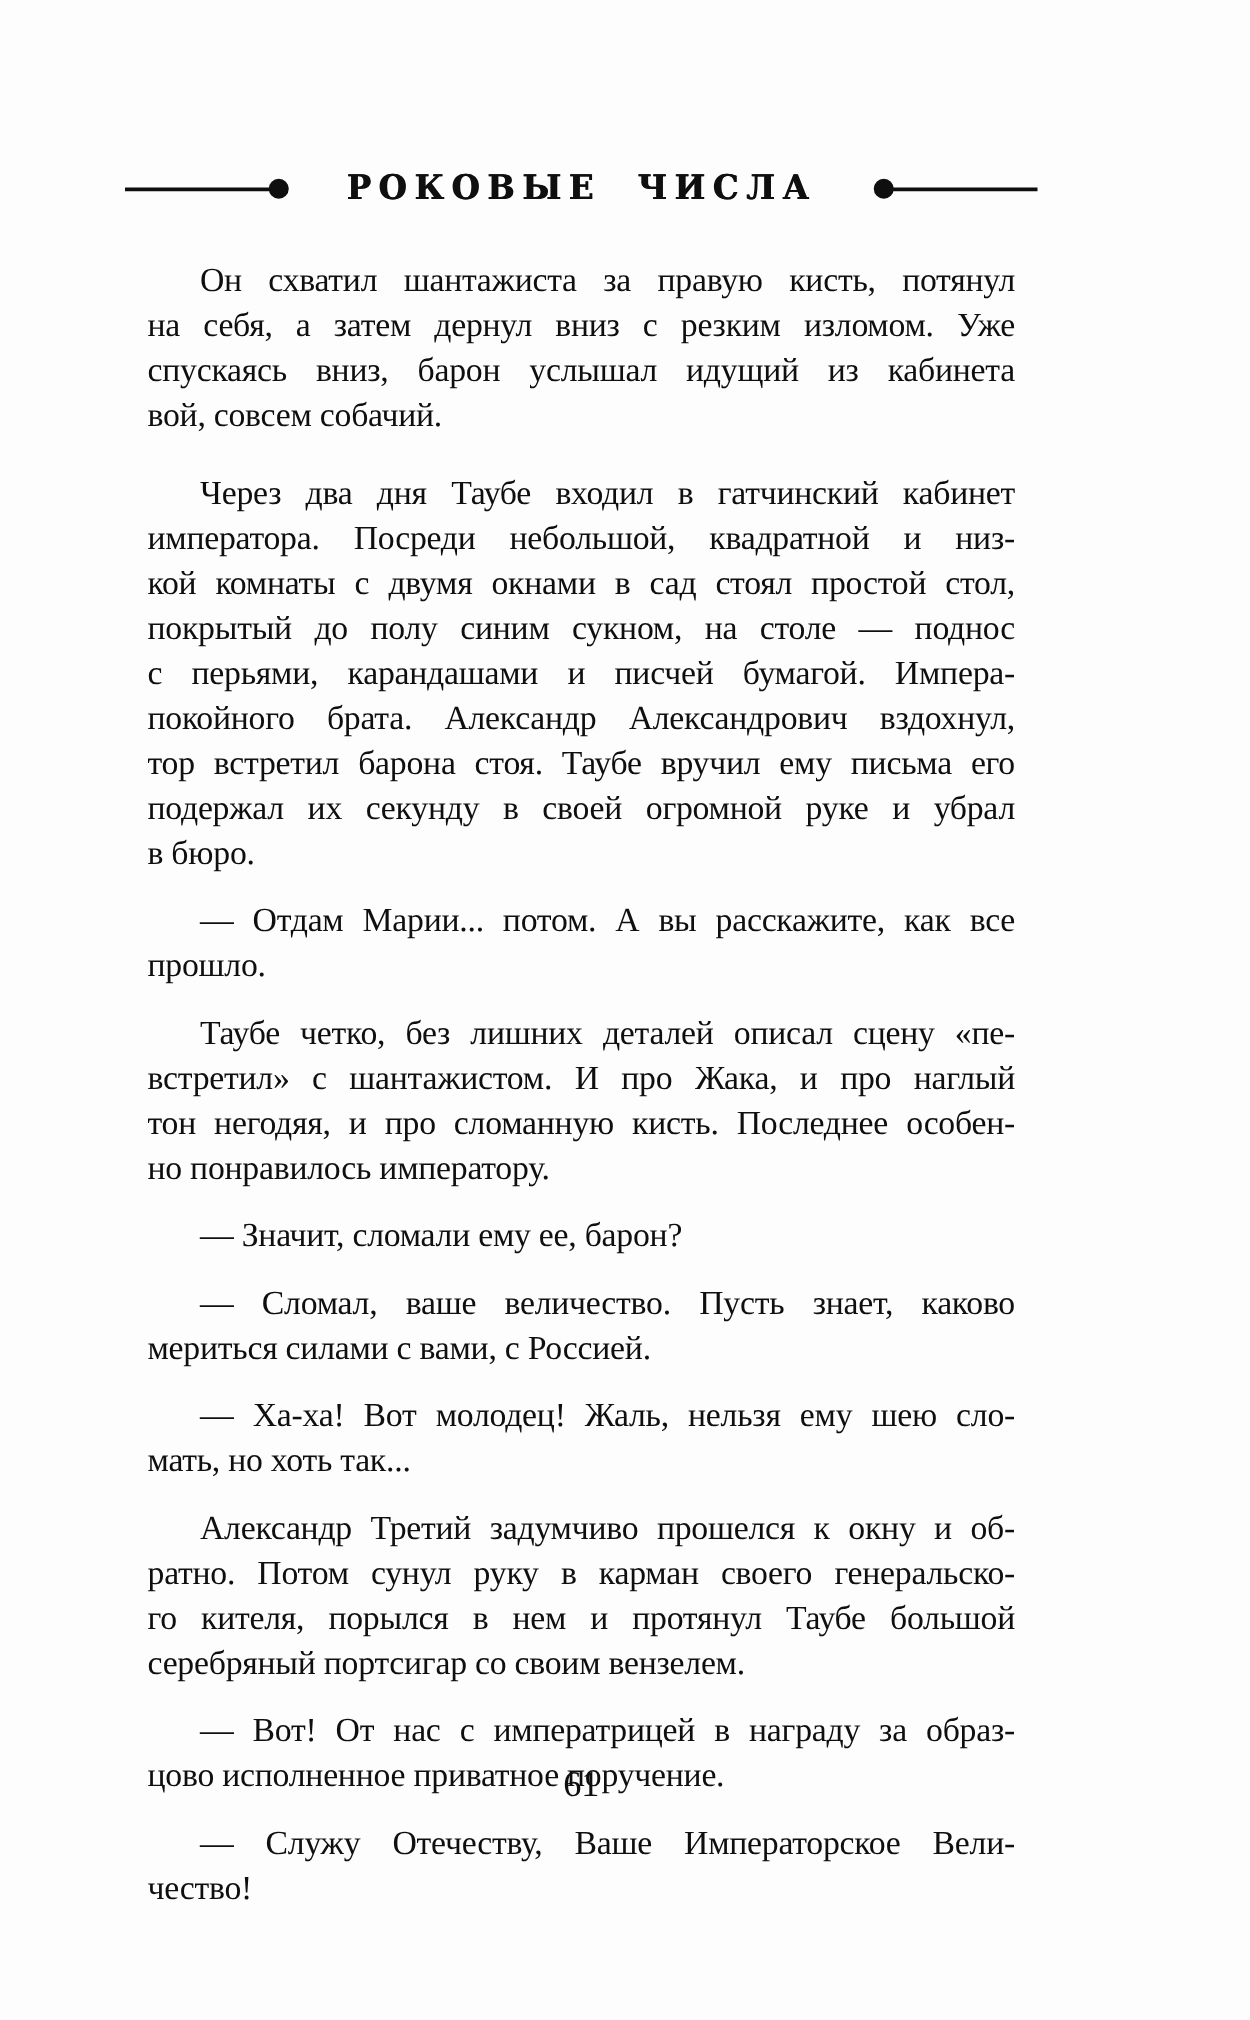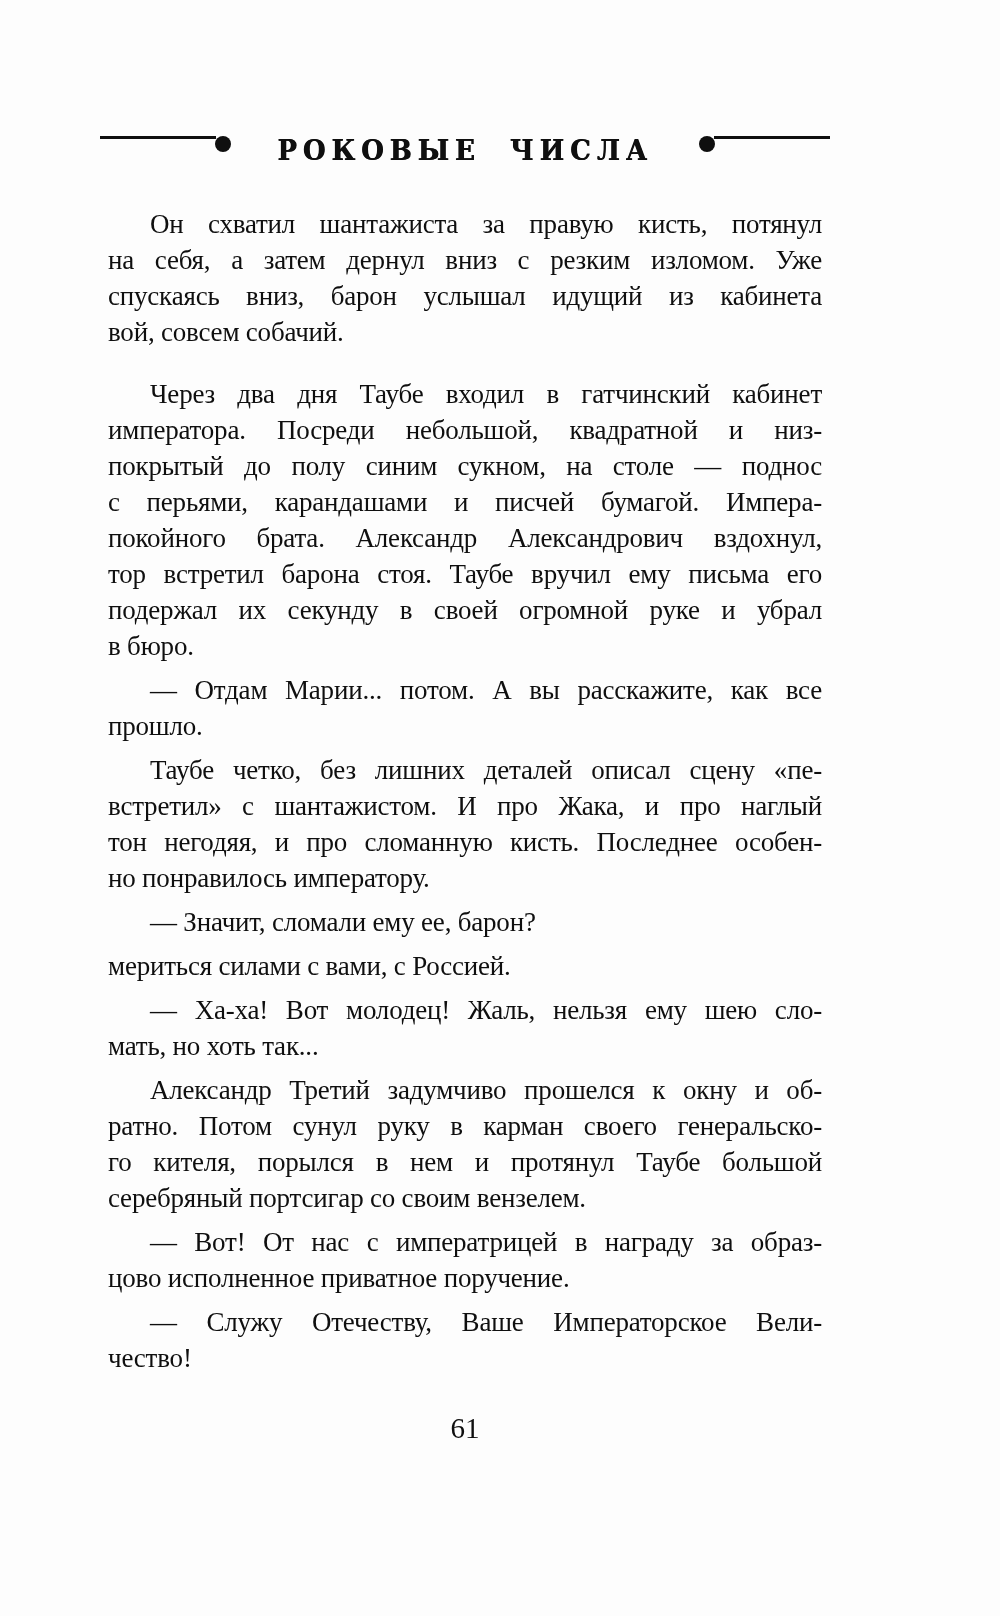--- a/index.html
+++ b/index.html
@@ -20,20 +20,21 @@
     left: 100px;
     width: 730px;
     top: 0;
   }
 
   
   .running-head {
     margin-top: 136px;
     height: 30px;
     display: flex;
+    align-items: center;
   }
   .head-rule {
     flex: 1 1 auto;
     height: 3px;
     background: #0f0f0f;
   }
   .head-dot {
     width: 16px;
     height: 16px;
     border-radius: 50%;
@@ -55,21 +56,21 @@
     text-shadow: 0.6px 0 0 #0f0f0f;
   }
 
   
   .text-block {
     margin-top: 40px;
     font-size: 27px;
     line-height: 36px;
     letter-spacing: -0.2px;
   }
-  .para { margin: 8px; }
+  .para { margin: 18px; }
   .para.scene-break { margin-top: 26px; }
   .line {
     text-align: justify;
     text-align-last: justify;
     height: 36px;
     overflow: hidden;
   }
   .line.first { text-indent: 42px; }
   .line.last  { text-align-last: left; }
 
@@ -103,20 +104,21 @@
 
     <div class="para">
           <div class="line first">Он схватил шантажиста за правую кисть, потянул</div>
           <div class="line">на себя, а затем дернул вниз с резким изломом. Уже</div>
           <div class="line">спускаясь вниз, барон услышал идущий из кабинета</div>
           <div class="line last">вой, совсем собачий.</div>
         </div>
         <div class="para scene-break">
           <div class="line first">Через два дня Таубе входил в гатчинский кабинет</div>
           <div class="line">императора. Посреди небольшой, квадратной и низ-</div>
+          <div class="line">кой комнаты с двумя окнами в сад стоял простой стол,</div>
           <div class="line">покрытый до полу синим сукном, на столе — поднос</div>
           <div class="line">с перьями, карандашами и писчей бумагой. Импера-</div>
           <div class="line">покойного брата. Александр Александрович вздохнул,</div>
           <div class="line">тор встретил барона стоя. Таубе вручил ему письма его</div>
           <div class="line">подержал их секунду в своей огромной руке и убрал</div>
           <div class="line last">в бюро.</div>
         </div>
         <div class="para">
           <div class="line first">— Отдам Марии... потом. А вы расскажите, как все</div>
           <div class="line last">прошло.</div>
@@ -124,20 +126,21 @@
         <div class="para">
           <div class="line first">Таубе четко, без лишних деталей описал сцену «пе-</div>
           <div class="line">встретил» с шантажистом. И про Жака, и про наглый</div>
           <div class="line">тон негодяя, и про сломанную кисть. Последнее особен-</div>
           <div class="line last">но понравилось императору.</div>
         </div>
         <div class="para">
           <div class="line first last">— Значит, сломали ему ее, барон?</div>
         </div>
         <div class="para">
+          <div class="line first">— Сломал, ваше величество. Пусть знает, каково</div>
           <div class="line last">мериться силами с вами, с Россией.</div>
         </div>
         <div class="para">
           <div class="line first">— Ха-ха! Вот молодец! Жаль, нельзя ему шею сло-</div>
           <div class="line last">мать, но хоть так...</div>
         </div>
         <div class="para">
           <div class="line first">Александр Третий задумчиво прошелся к окну и об-</div>
           <div class="line">ратно. Потом сунул руку в карман своего генеральско-</div>
           <div class="line">го кителя, порылся в нем и протянул Таубе большой</div>

